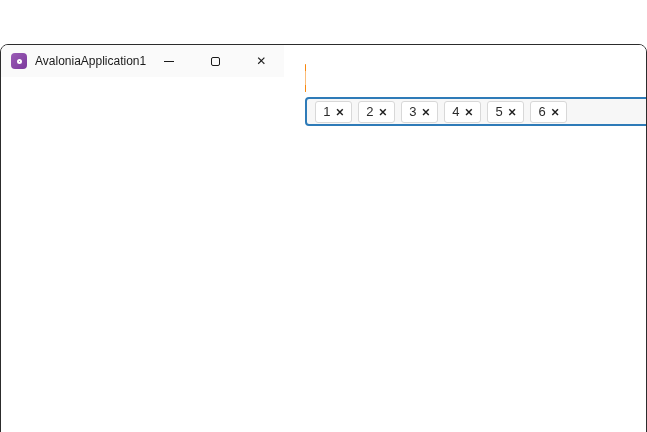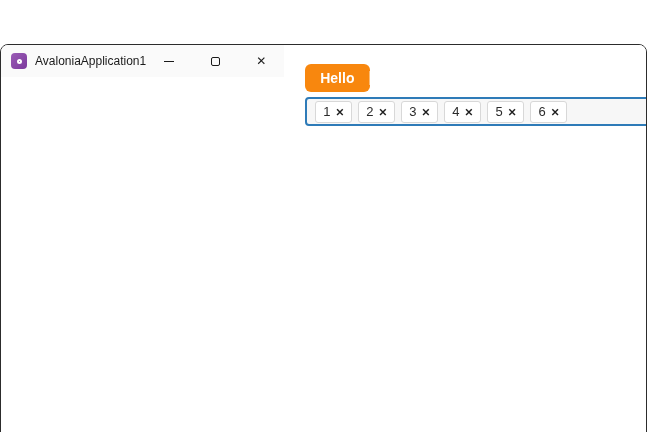--- a/index.html
+++ b/index.html
@@ -119,21 +119,20 @@
       </div>
       <div class="cbtn">
         <span class="close-glyph">✕</span>
       </div>
     </div>
   </div>
 
   <div class="content">
 
     <div class="segmented">
-      <span class="segment">Hello</span>
       <span class="seg-divider"></span>
     </div>
 
     <div class="chipbox">
       <div class="chip">
         <span class="chip-label">1</span>
         <span class="chip-x">✕</span>
       </div>
       <div class="chip">
         <span class="chip-label">2</span>

